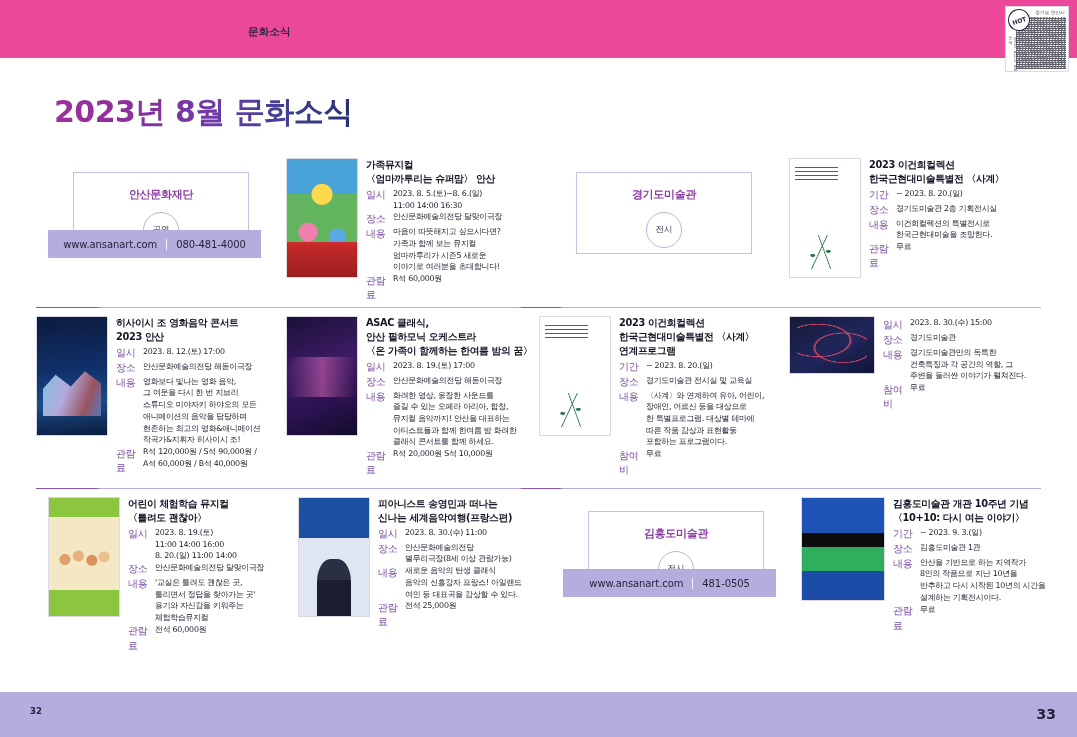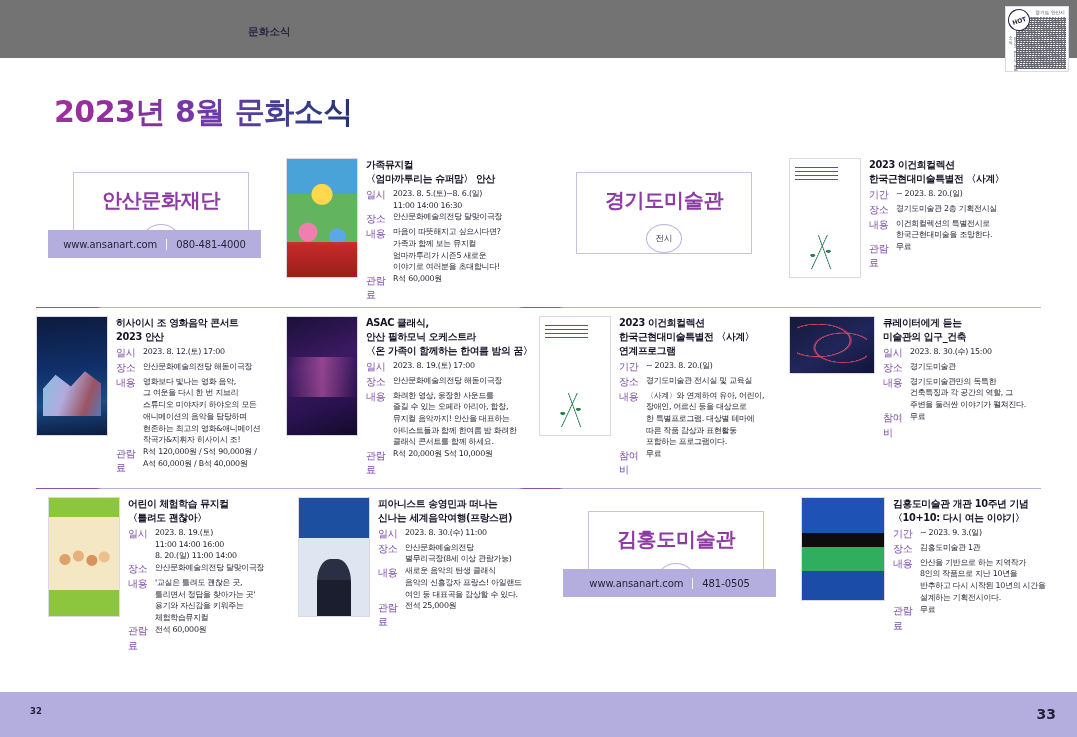--- a/index.html
+++ b/index.html
@@ -14,21 +14,21 @@
     overflow: hidden;
     position: relative;
   }
 
   
   .top-bar {
     position: absolute;
     left: 0; top: 0;
     width: 1077px;
     height: 58px;
-    background: #737373;
+    background: #ec4899;
   }
   .top-bar-title {
     position: absolute;
     left: 248px;
     top: 25px;
     font-size: 10.5px;
     font-weight: bold;
     color: #2b2540;
     letter-spacing: 0.2px;
   }
@@ -159,21 +159,21 @@
     border: 1px solid #c9c0e4;
     background: #ffffff;
     display: flex;
     flex-direction: column;
     align-items: center;
     padding-top: 14px;
     box-sizing: border-box;
     z-index: 1;
   }
   .inst-name {
-    font-size: 20px;
+    font-size: 11px;
     font-weight: bold;
     color: #8e3ba6;
     letter-spacing: -0.3px;
     text-align: right;
   }
   .inst-kind {
     margin-top: 10px;
     width: 34px;
     height: 34px;
     border-radius: 50%;
@@ -639,24 +639,20 @@
                 </div>
               </div>
             </div>
           </div>
         </div>
       </div>
       <div class="cell cell-w4">
         <div class="event">
           <div class="poster poster-sq p-curator"></div>
           <div class="ev-text">
-            <div class="ev-title">
-              <div>큐레이터에게 듣는</div>
-              <div>미술관의 입구_건축</div>
-            </div>
             <div class="ev-rows">
               <div class="ev-row">
                 <div class="ev-label">일시</div>
                 <div class="ev-val">
                   <div>2023. 8. 30.(수) 15:00</div>
                 </div>
               </div>
               <div class="ev-row">
                 <div class="ev-label">장소</div>
                 <div class="ev-val">

